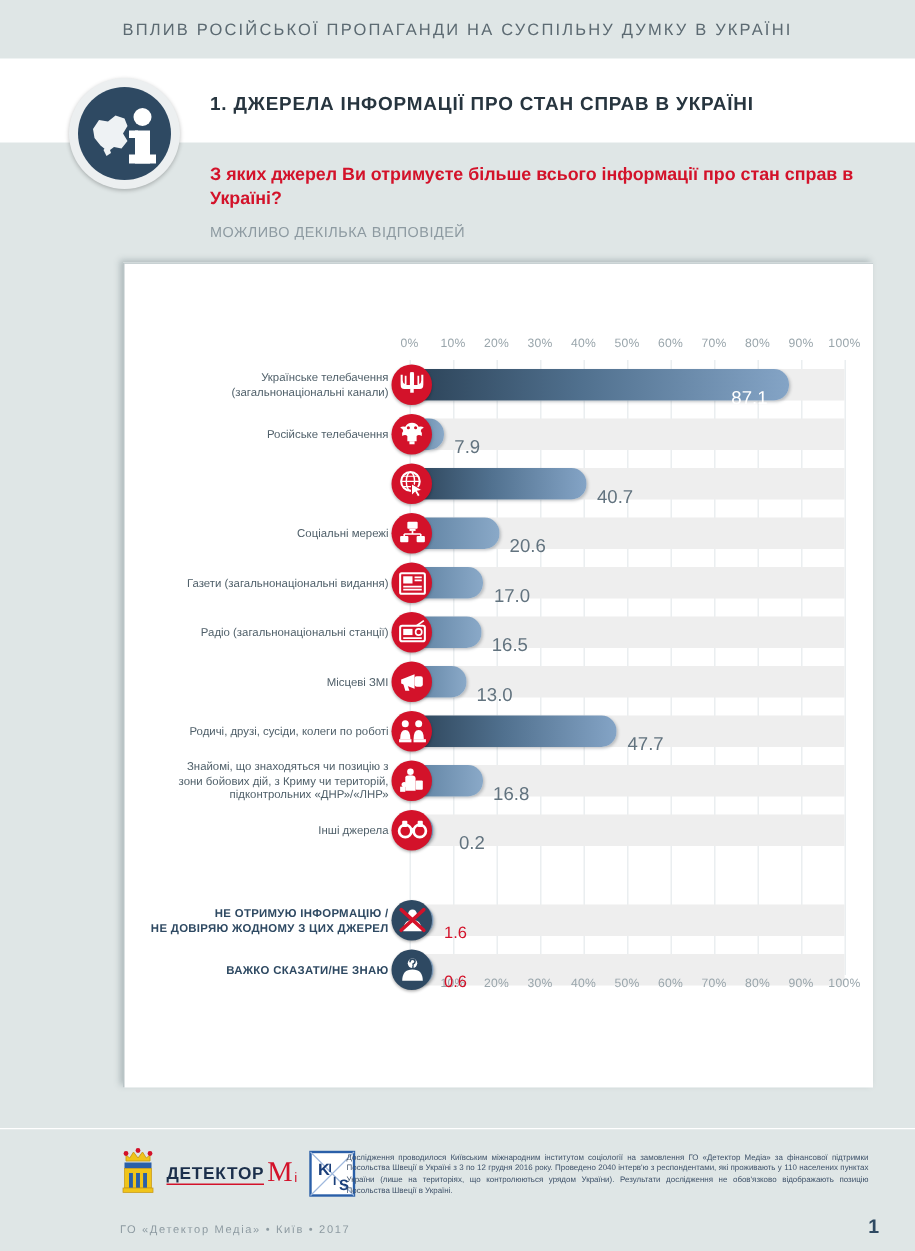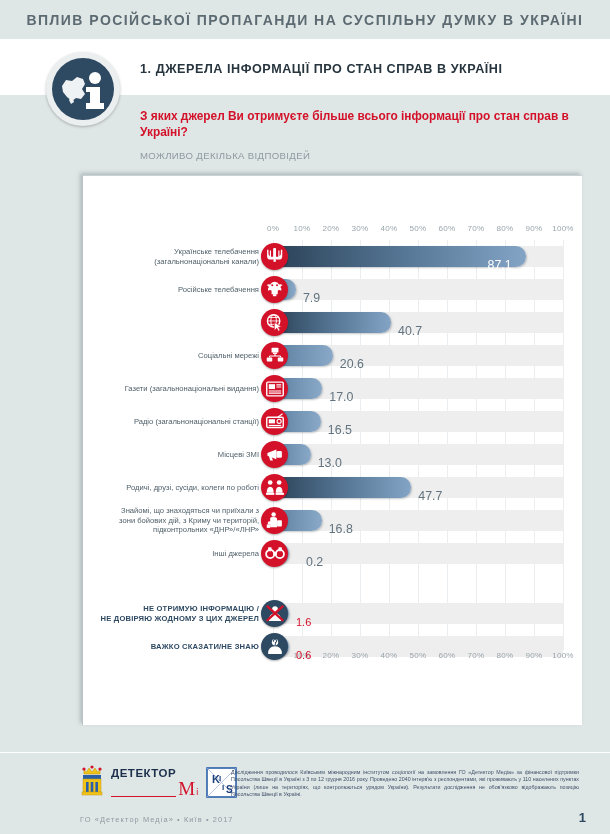--- a/index.html
+++ b/index.html
@@ -15,21 +15,21 @@
     background: #dfe6e6;
   }
 
   
   .top-strip {
     position: absolute; left: 0; top: 0; width: 610px; height: 39px;
     background: #dfe6e6;
     display: flex; align-items: center; justify-content: center;
   }
   .top-strip .t {
-    font-size: 14px; font-weight: bold; letter-spacing: 1.45px;
+    font-size: 11px; font-weight: normal; letter-spacing: 1.45px;
     color: #5c6a72; white-space: nowrap;
   }
   .white-band {
     position: absolute; left: 0; top: 39px; width: 610px; height: 56px;
     background: #ffffff;
   }
 
   
   .logo-wrap {
     position: absolute; left: 46px; top: 52px;
@@ -170,21 +170,21 @@
   .logos {
     position: absolute; left: 80px; top: 765px;
     display: flex; align-items: center; gap: 7px;
   }
   .crown-logo { width: 24px; height: 34px; }
   .dm-logo { display: flex; align-items: flex-end; }
   .dm-text {
     font-size: 11.5px; font-weight: bold; letter-spacing: .5px;
     color: #1b2f4b;
     border-bottom: 1.4px solid #d3122a;
-    padding-bottom: 17px;
+    padding-bottom: 0;
     line-height: 12px;
   }
   .dm-m {
     font-family: "Liberation Serif", serif;
     font-size: 19px; color: #d3122a; line-height: 16px;
     margin-left: 2px; font-weight: normal;
   }
   .dm-i {
     font-size: 9px; color: #d3122a; margin-left: 1px; line-height: 10px;
   }
@@ -383,21 +383,21 @@
        <rect x="3" y="23" width="12" height="3" fill="#ffffff"></rect>
               <rect x="17" y="23" width="12" height="3" fill="#ffffff"></rect>
             </svg>
           </div>
           <div class="bar" style="width: 138.33px;"></div>
           <div class="val" style="left: 335.33px;">47.7</div>
         </div>
         <div class="row">
           <div class="track"></div>
           <div class="cat">
-            <div><span>Знайомі, що знаходяться чи приїхали з</span><br><span>зони бойових дій, з Криму чи територій,</span><br><span>підконтрольних «ДНР»/«ЛНР»</span></div>
+            <div><span>Знайомі, що знаходяться чи позицію з</span><br><span>зони бойових дій, з Криму чи територій,</span><br><span>підконтрольних «ДНР»/«ЛНР»</span></div>
           </div>
           <div class="icon">
             <svg width="22" height="22" viewBox="0 0 32 32">
               <circle cx="14" cy="6.5" r="3.2" fill="#ffffff"></circle>
        <path d="M9 12 Q9 10 14 10 Q19 10 19 13 L19 25 L9 25 Z" fill="#ffffff"></path>
        <rect x="19" y="15" width="7" height="9" rx="1" fill="#ffffff"></rect>
        <circle cx="8" cy="19" r="2.6" fill="#ffffff"></circle>
        <rect x="4" y="21" width="5" height="5" fill="#ffffff"></rect>
             </svg>
           </div>

